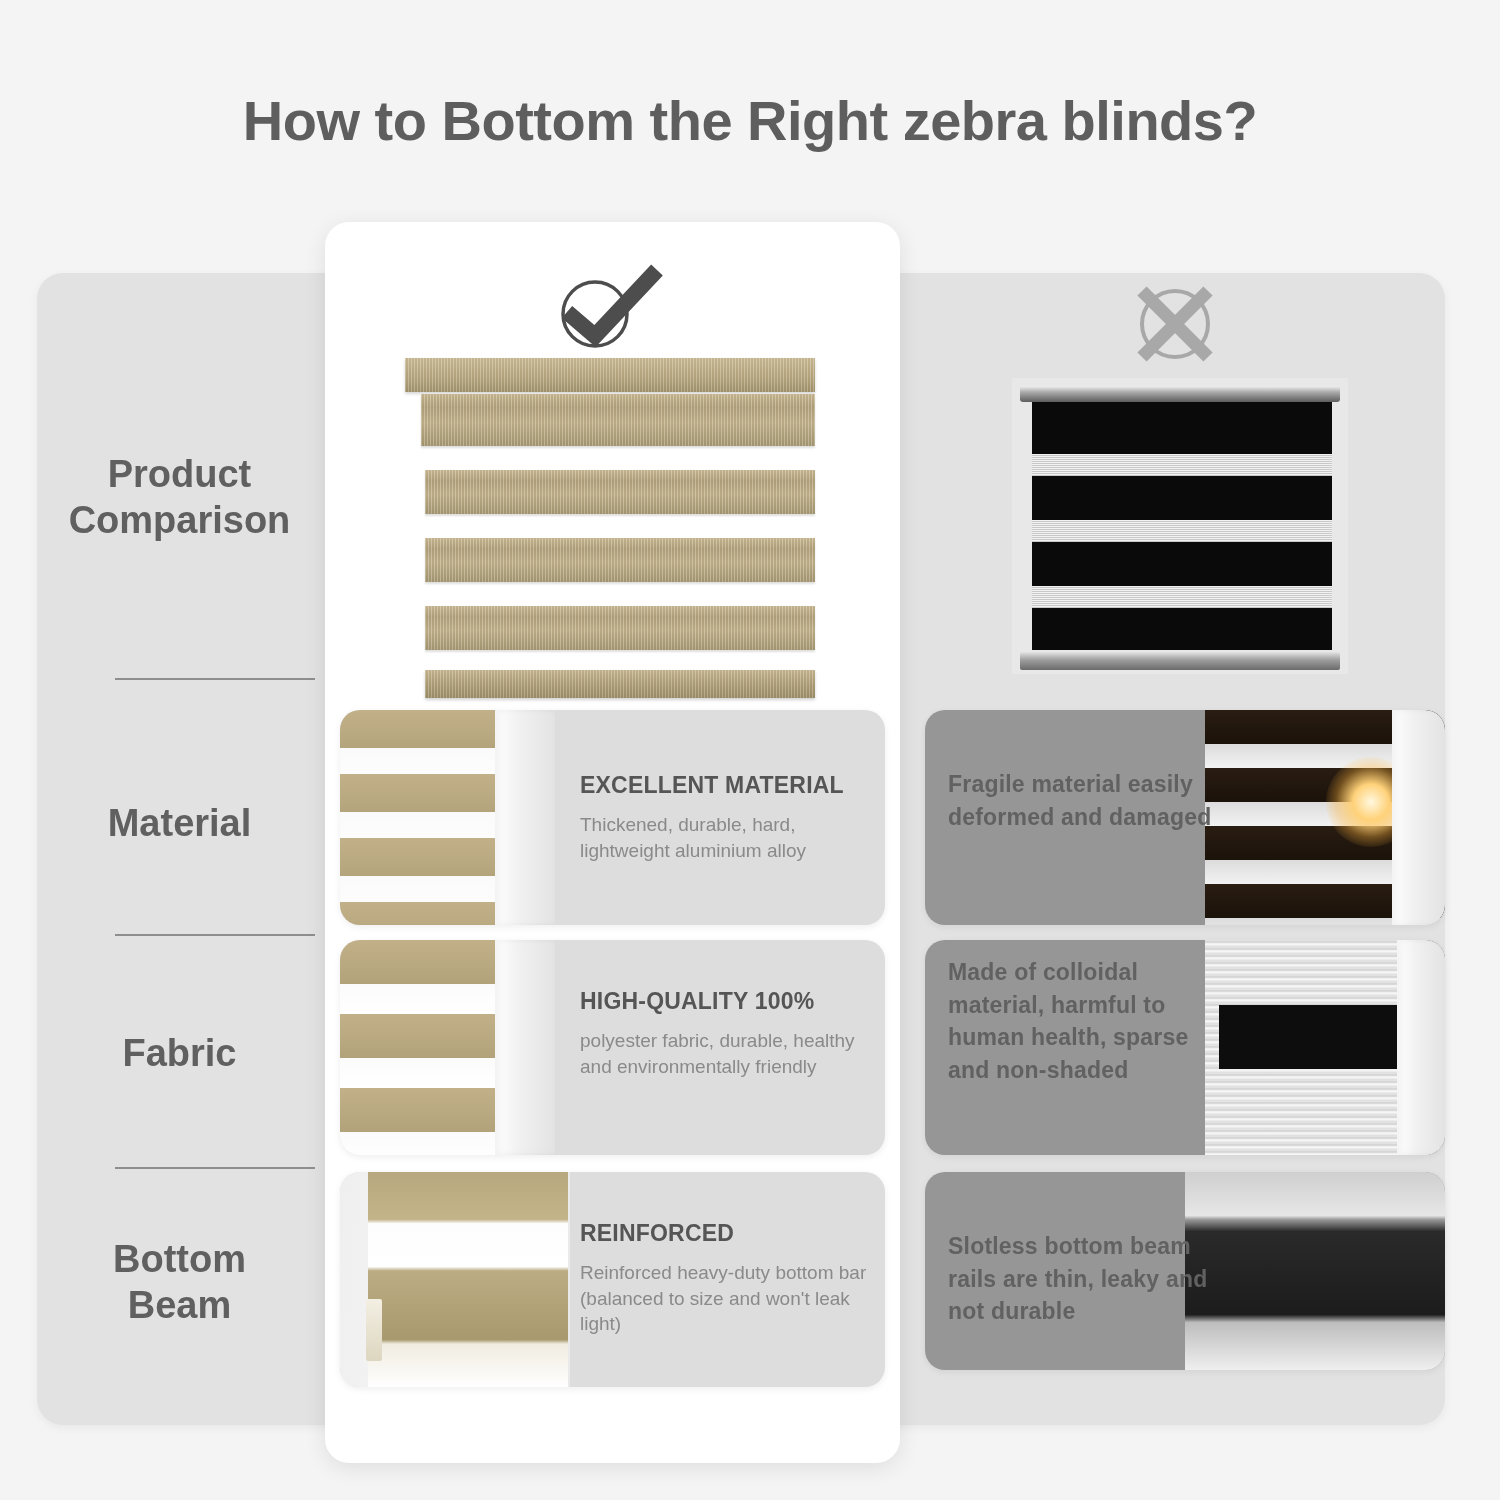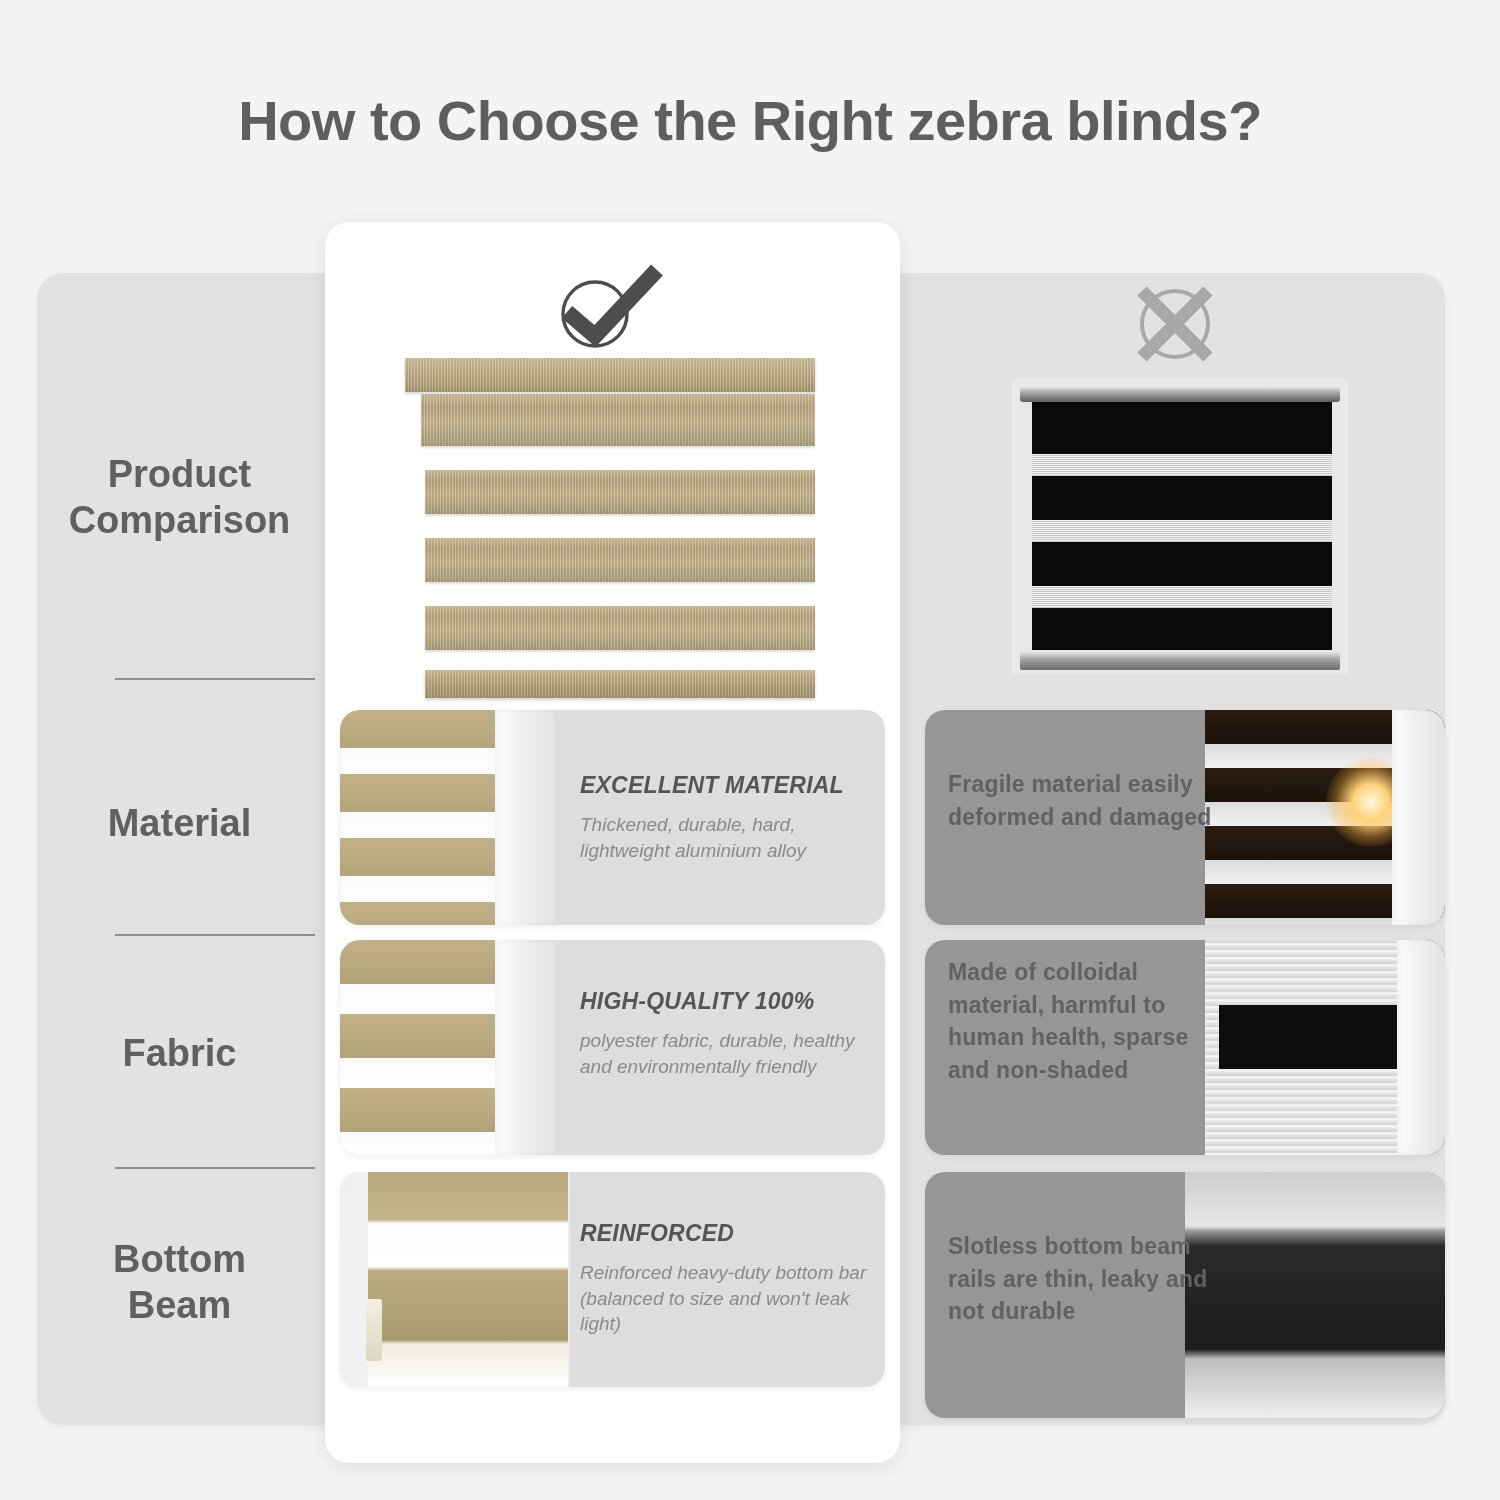--- a/index.html
+++ b/index.html
@@ -128,21 +128,21 @@
     border-radius:2px;
   }
 
   
   .feature-card{
     position:absolute;
     border-radius:20px;
     overflow:hidden;
     box-shadow:0 2px 7px rgba(0,0,0,.07);
   }
-  .good-card{background:#dddddd;left:340px;width:545px;font-style:italic;}
+  .good-card{background:#dddddd;left:340px;width:545px;}
   .bad-card {background:#969696;left:925px;width:520px;}
 
   .card-photo{position:absolute;top:0;height:100%;overflow:hidden;}
   .good-card .card-photo{left:0;width:215px;}
   .bad-card  .card-photo{right:0;width:215px;}
 
   .card-text{position:absolute;top:0;height:100%;}
   .good-card .card-text{left:240px;right:18px;}
   .bad-card  .card-text{left:23px;right:230px;}
 
@@ -212,21 +212,21 @@
   }
   .photo-endcap{
     position:absolute;left:6px;bottom:12%;width:16px;height:62px;
     background:linear-gradient(180deg,#f3efe2,#ddd6c0);
     border-radius:2px;
   }
 </style>
 </head>
 <body>
 
-<div id="page-title">How to Choose the Right zebra blinds?</div>
+<div id="page-title">How to Bottom the Right zebra blinds?</div>
 
 <div id="backdrop-panel"></div>
 
 <div id="label-column">
   <div class="row-label" style="top:178px;">
     <div style="white-space:pre-line">Product
 Comparison</div>
   </div>
   <div class="row-divider" style="top:405px;"></div>
 
@@ -331,20 +331,20 @@
   <div class="card-photo" style="width:240px;">
     <div class="photo-sparse"></div>
     <div class="photo-sparse-dark"></div>
     <div class="photo-frame-edge" style="width:20%;"></div>
   </div>
   <div class="card-text" style="padding-top:16px;">
     <div class="card-heading">Made of colloidal material, harmful to human health, sparse and non-shaded</div>
   </div>
 </div>
 
-<div class="feature-card bad-card" style="top:1172px;height:246px;">
+<div class="feature-card bad-card" style="top:1172px;height:198px;">
   <div class="card-photo" style="width:260px;">
     <div class="photo-thinrail"></div>
   </div>
   <div class="card-text" style="padding-top:58px;">
     <div class="card-heading">Slotless bottom beam rails are thin, leaky and not durable</div>
   </div>
 </div>
 
 </body></html>

